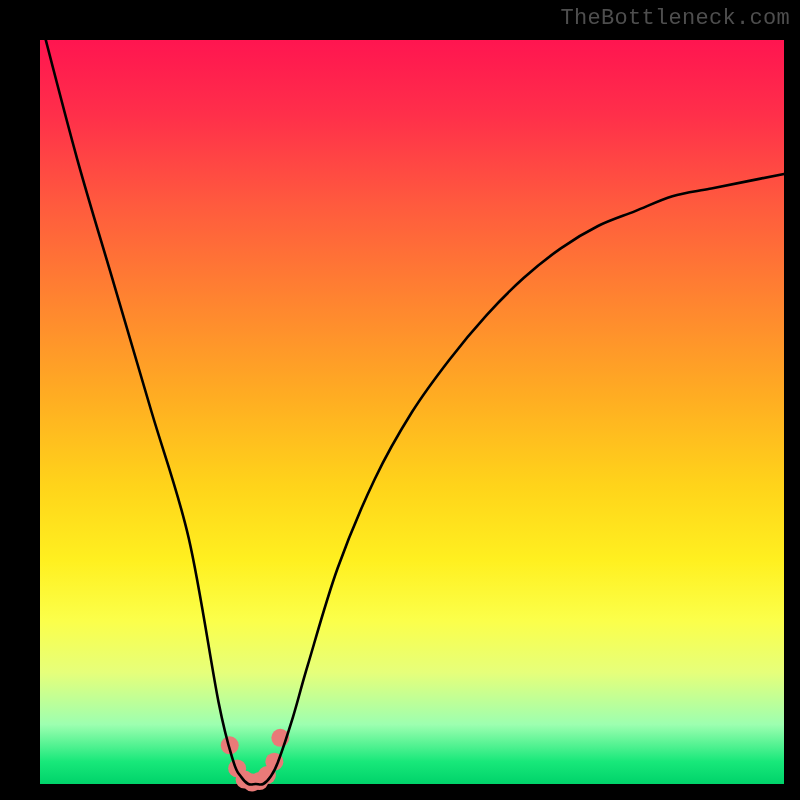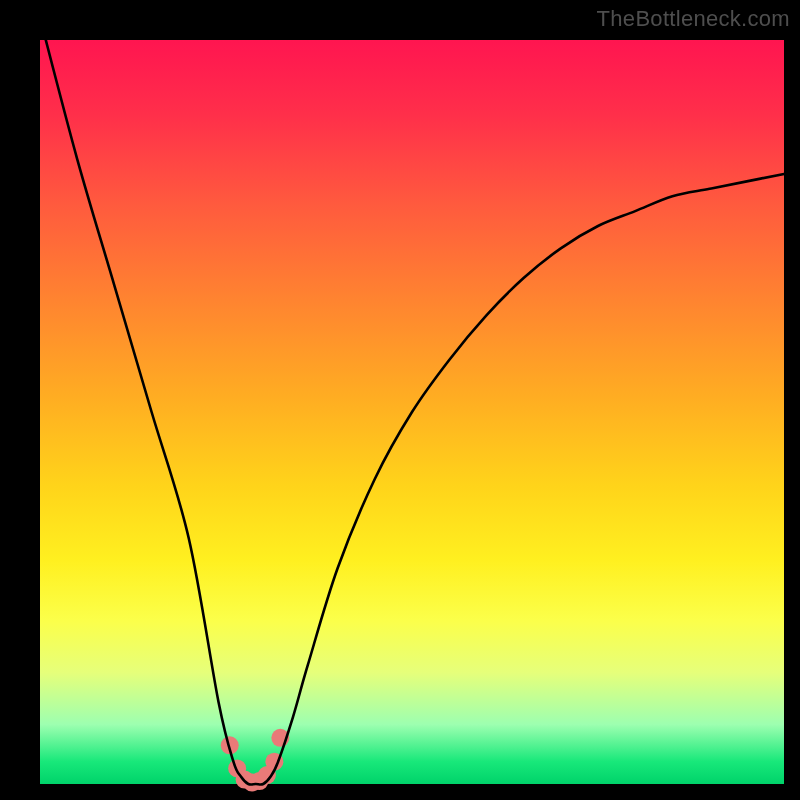--- a/index.html
+++ b/index.html
@@ -43,20 +43,21 @@
   }
   .watermark {
     position: absolute;
     top: 6px;
     right: 10px;
     color: #4e4e4e;
     font-size: 22px;
     font-weight: 500;
     letter-spacing: .3px;
     user-select: none;
+    font-family: Liberation Mono, monospace;
   }
   svg.curve {
     position: absolute;
     left: 0;
     top: 0;
     width: 744px;
     height: 744px;
     overflow: visible;
   }
 </style>

